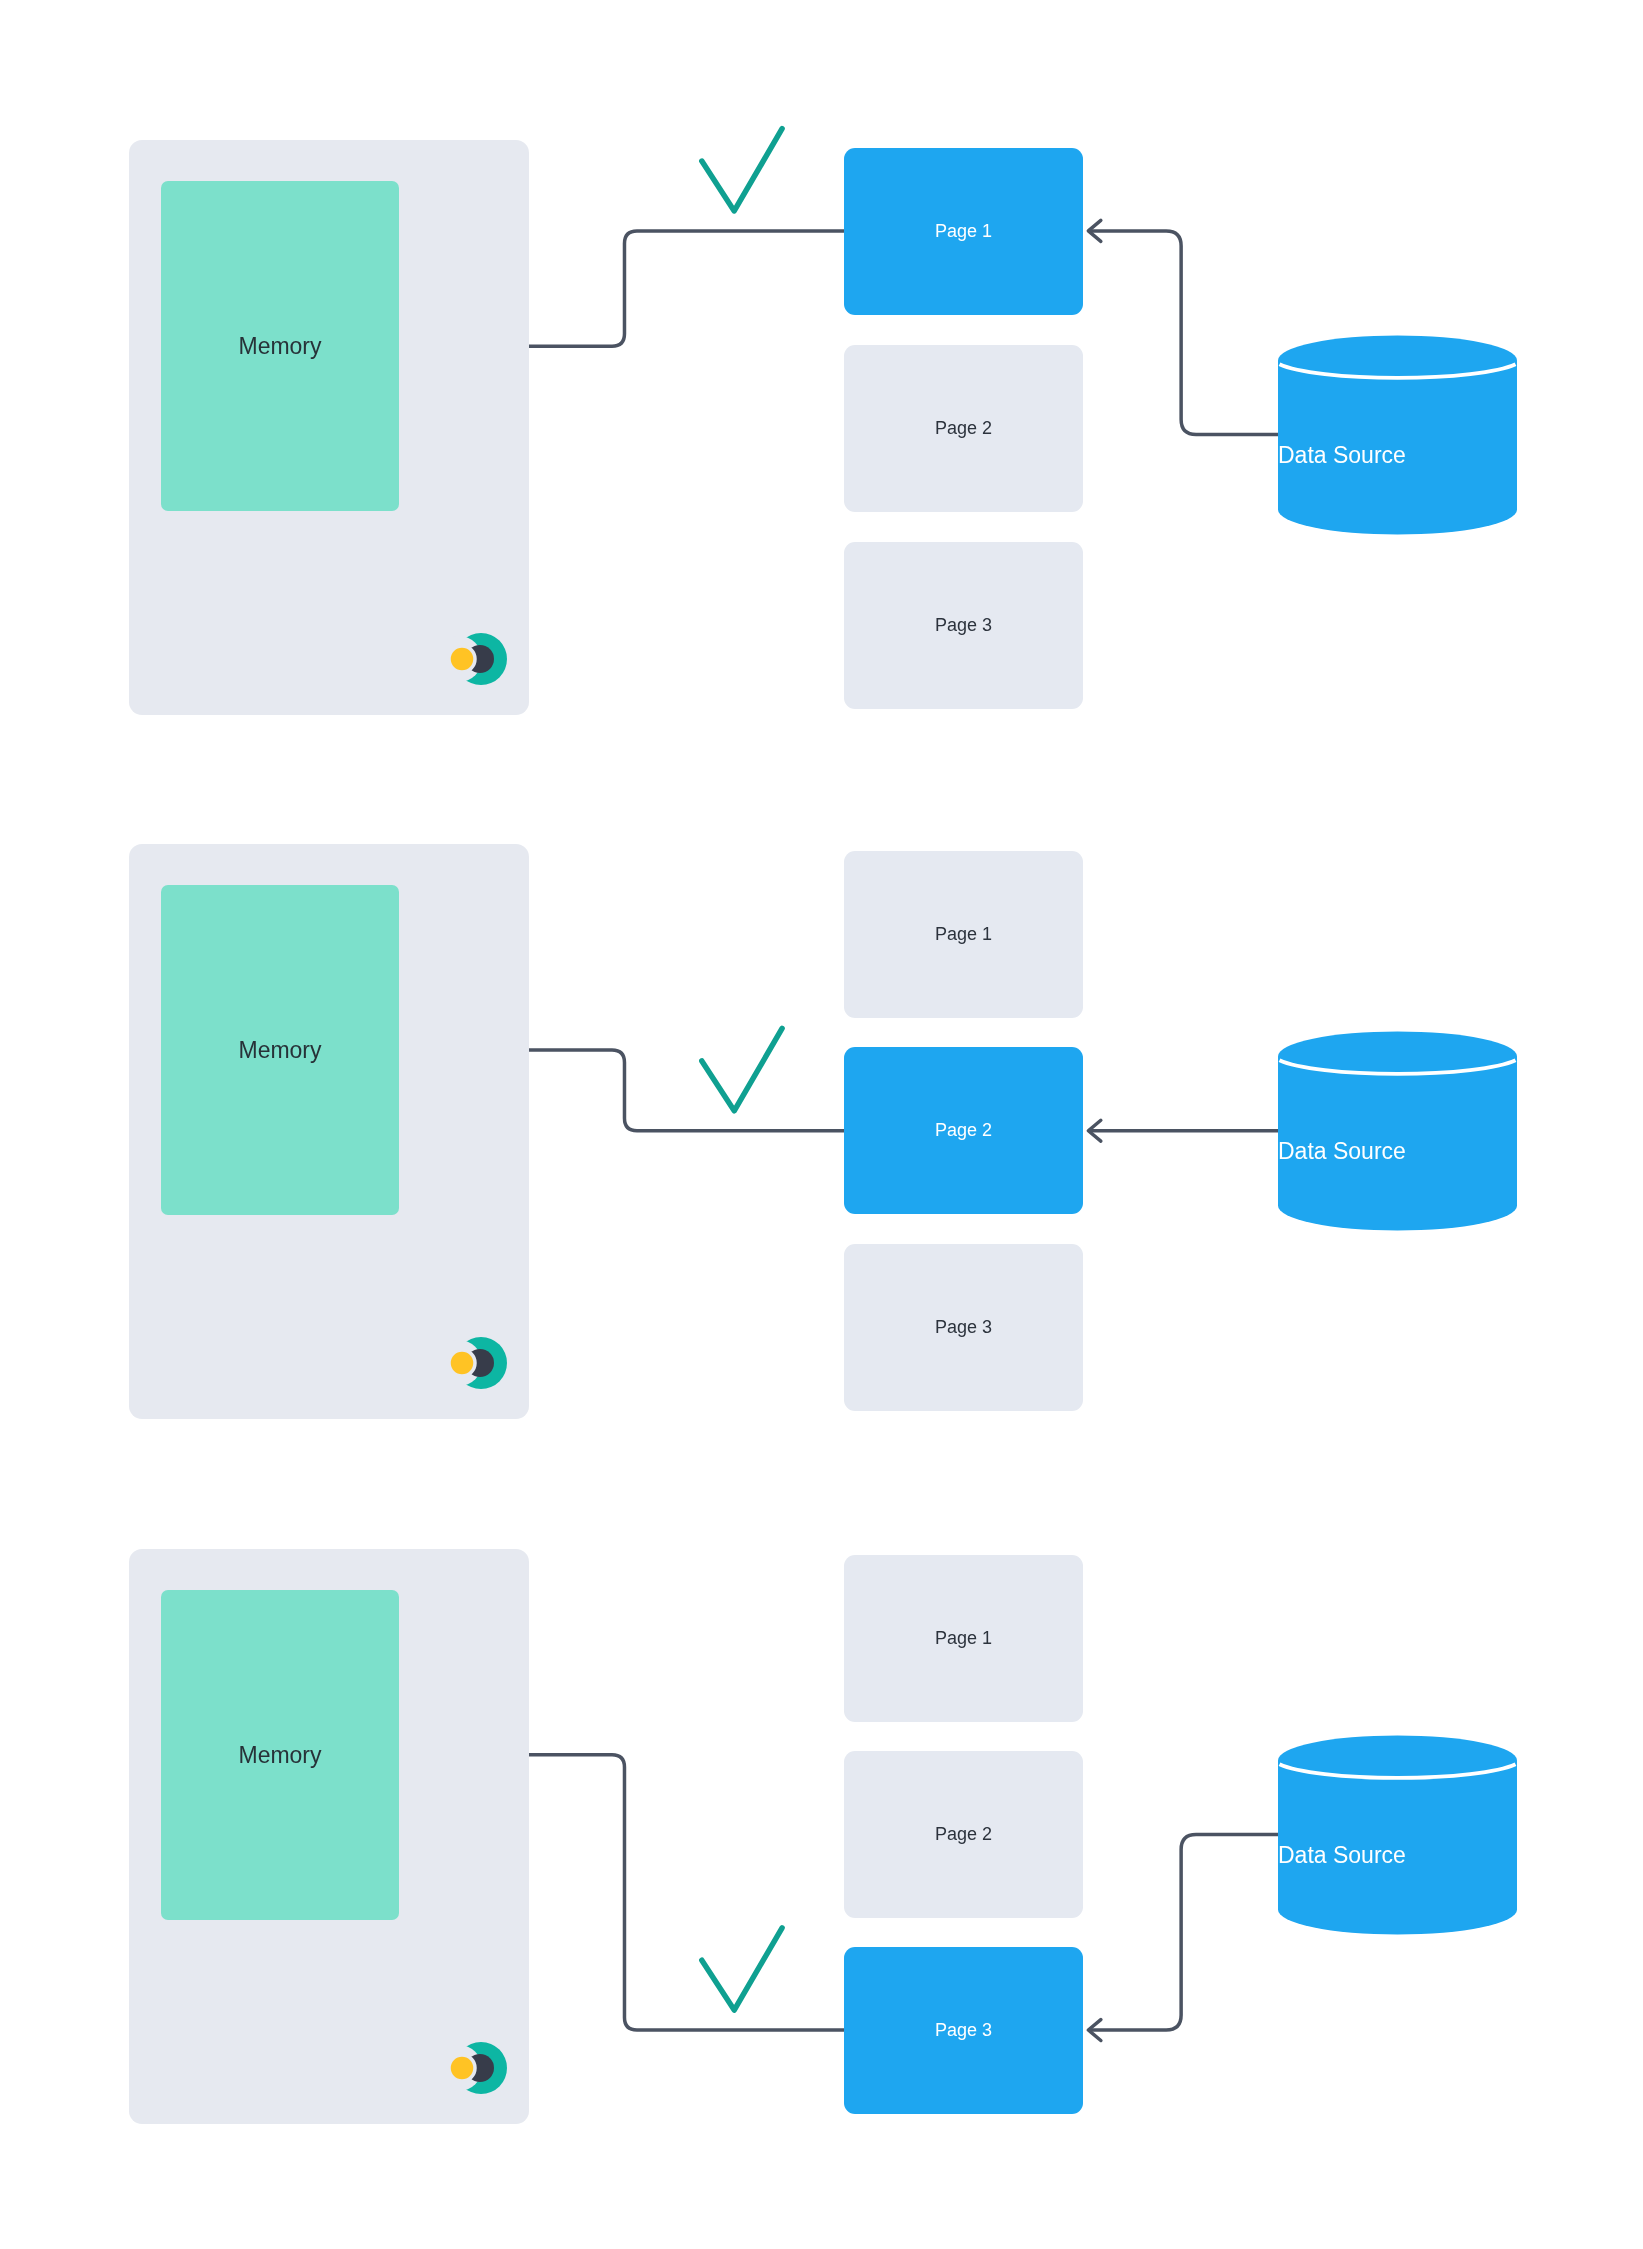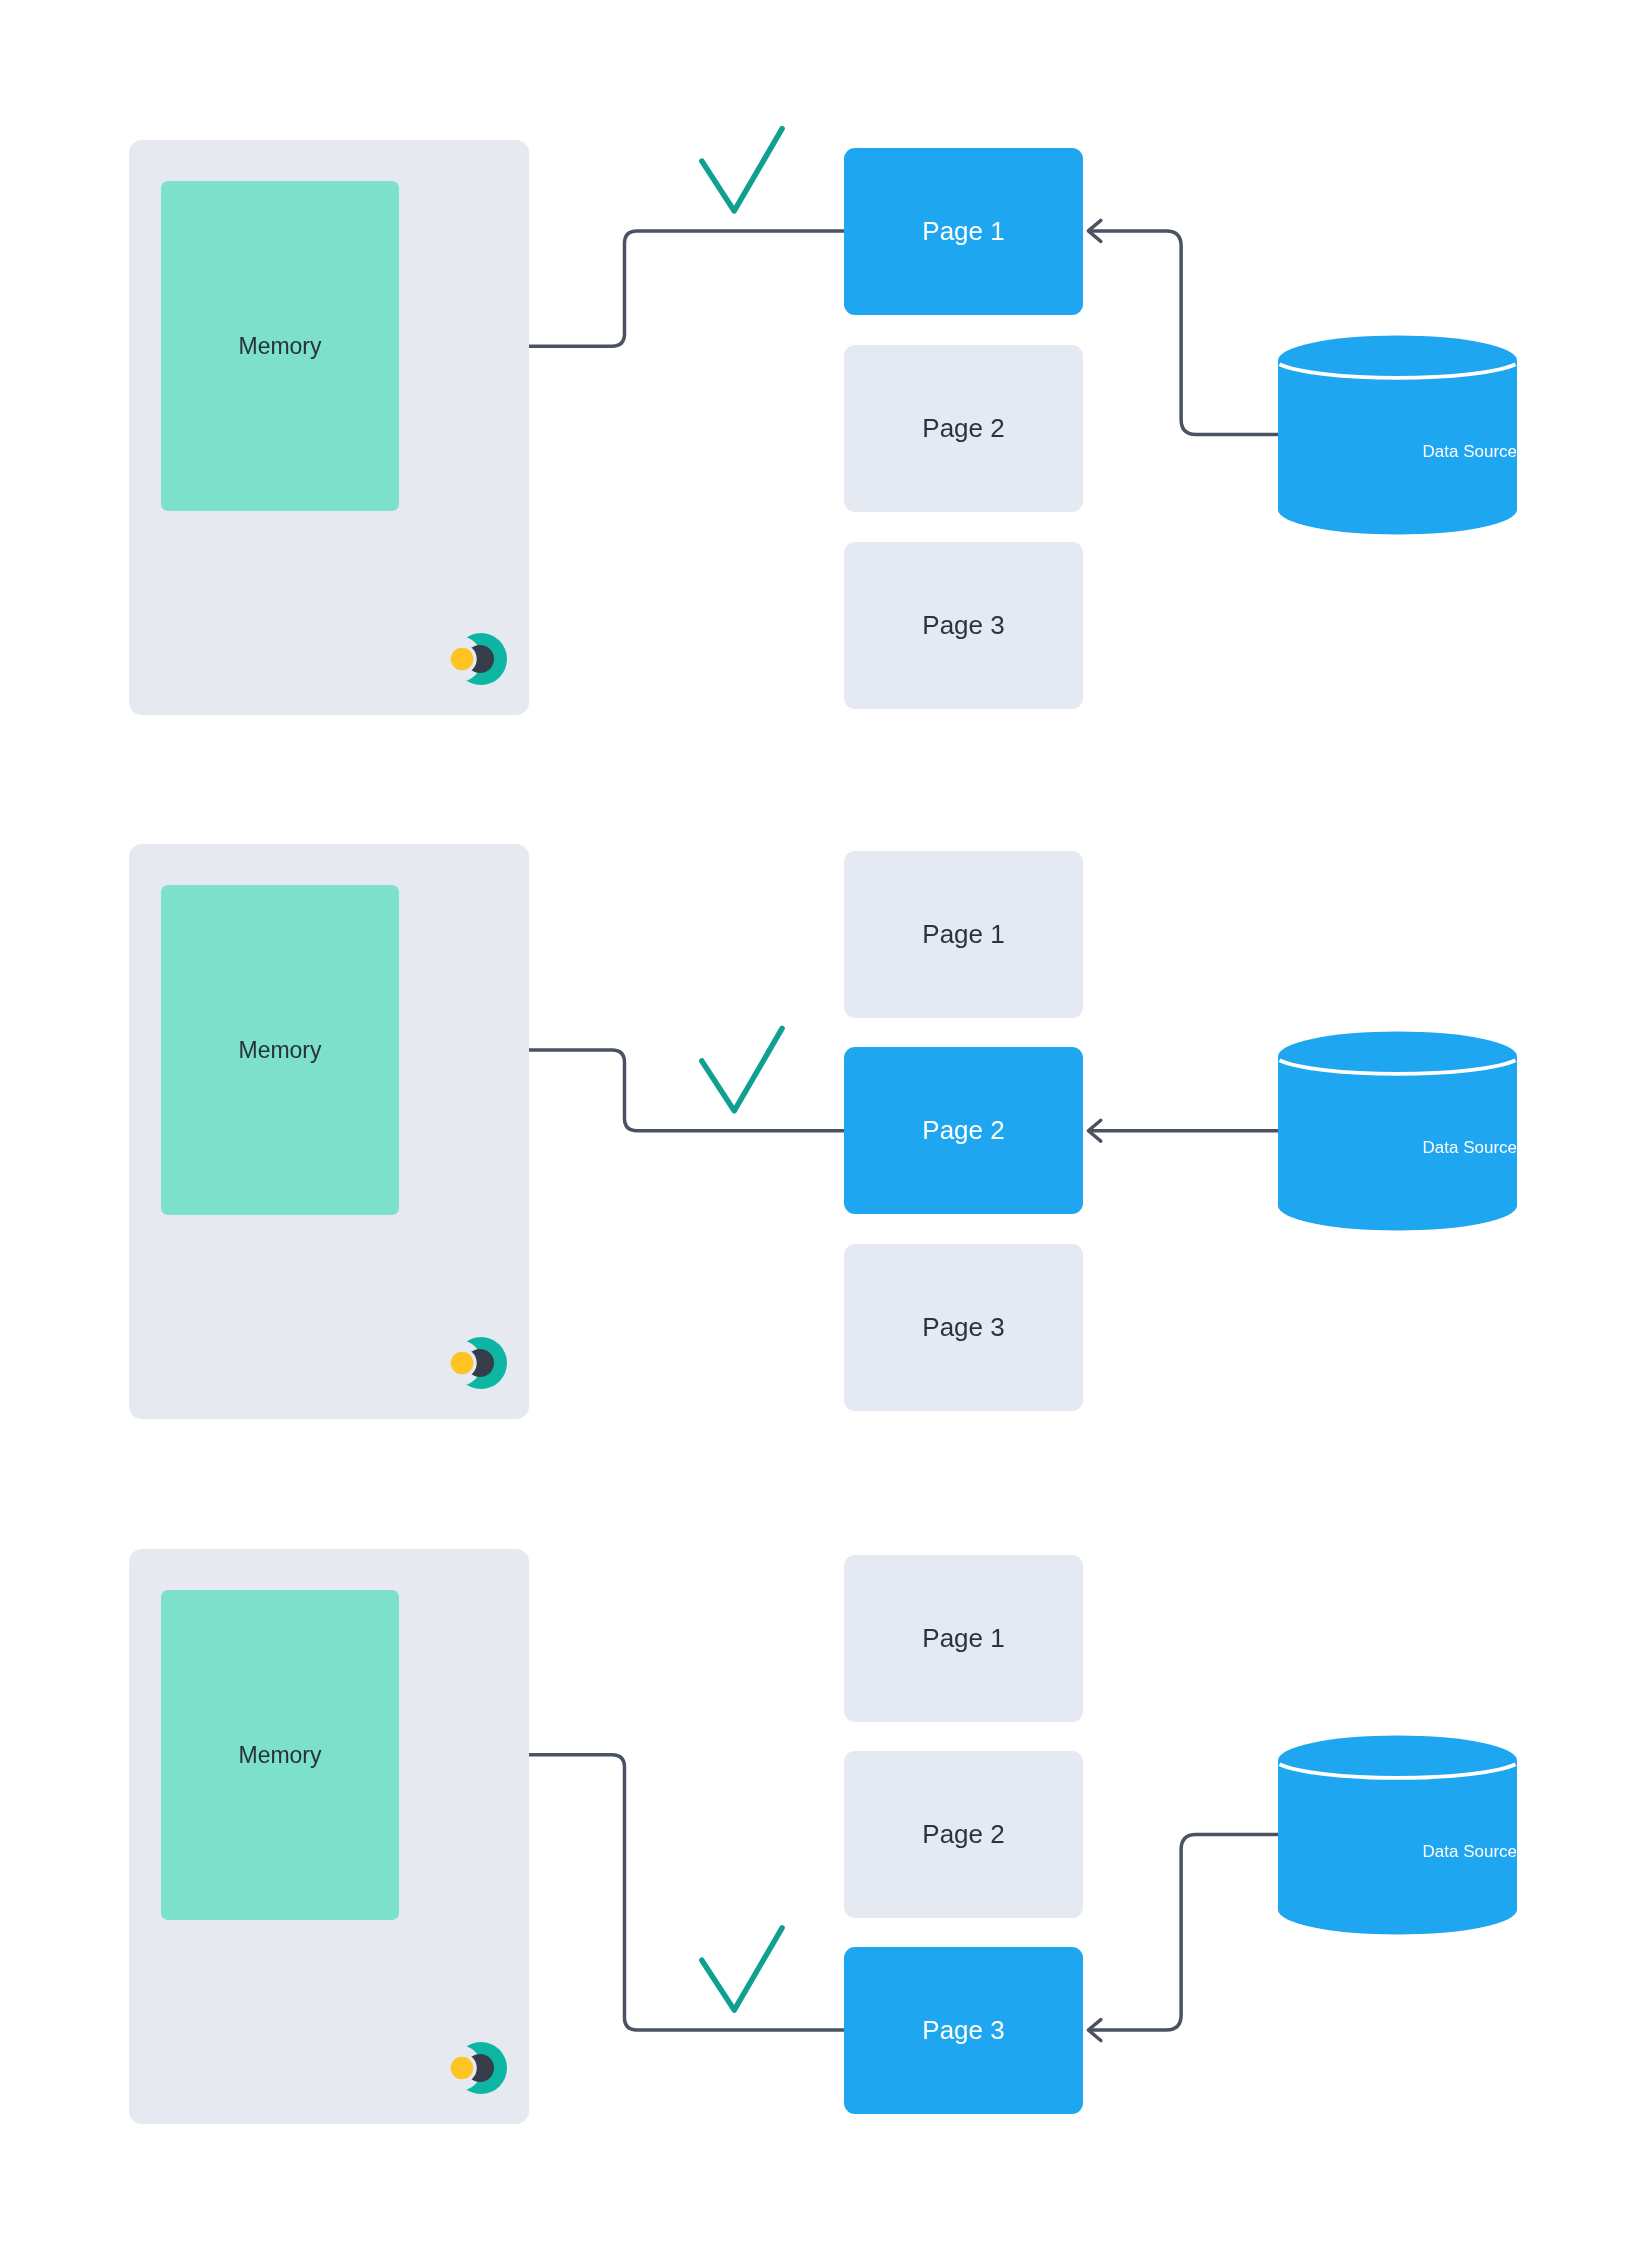--- a/index.html
+++ b/index.html
@@ -13,27 +13,27 @@
   body{font-family:"Liberation Sans","DejaVu Sans",sans-serif;}
   #canvas{position:relative;width:1644px;height:2250px;background:var(--background);overflow:hidden;}
   #connector-layer{position:absolute;left:0;top:0;width:1644px;height:2250px;pointer-events:none;}
   .memory-panel{position:absolute;left:129px;width:400px;height:575px;background:var(--panel);border-radius:13px;padding-left:30px;}
   .memory-box{position:absolute;left:32px;top:41px;width:238px;height:330px;background:var(--memory-fill);
     border-radius:7px;display:flex;align-items:center;justify-content:center;}
   .memory-label{font-size:23px;color:var(--memory-text);}
   .logo{position:absolute;left:317px;top:489px;width:70px;height:60px;}
   .page-box{position:absolute;left:844px;width:239px;height:167px;background:var(--page-inactive-fill);
     border-radius:11px;display:flex;align-items:center;justify-content:center;}
-  .page-box .page-label{font-size:26px;color:var(--page-text);}
+  .page-box .page-label{font-size:18px;color:var(--page-text);}
   .page-box.active{background:var(--active-fill);}
   .page-box.active .page-label{color:var(--active-text);}
   .datasource{position:absolute;left:1278px;width:239px;height:200px;}
   .datasource svg{position:absolute;left:0;top:0;width:239px;height:200px;}
-  .datasource-label{position:absolute;left:0;top:107px;width:100%;text-align:right;
-    font-size:17px;color:var(--active-text);}
+  .datasource-label{position:absolute;left:0;top:107px;width:100%;text-align:left;
+    font-size:23px;color:var(--active-text);}
   .conn{stroke:var(--arrow);stroke-width:7;fill:none;stroke-linecap:round;stroke-linejoin:round;}
   .head{stroke:var(--arrow);stroke-width:7;fill:none;stroke-linecap:round;stroke-linejoin:round;}
   .check{stroke:var(--checkmark);stroke-width:11;fill:none;stroke-linecap:round;stroke-linejoin:round;}
 </style>
 </head>
 <body>
 
 <div id="canvas">
 
   <svg id="connector-layer" viewBox="0 0 3296 4511" xmlns="http://www.w3.org/2000/svg">

